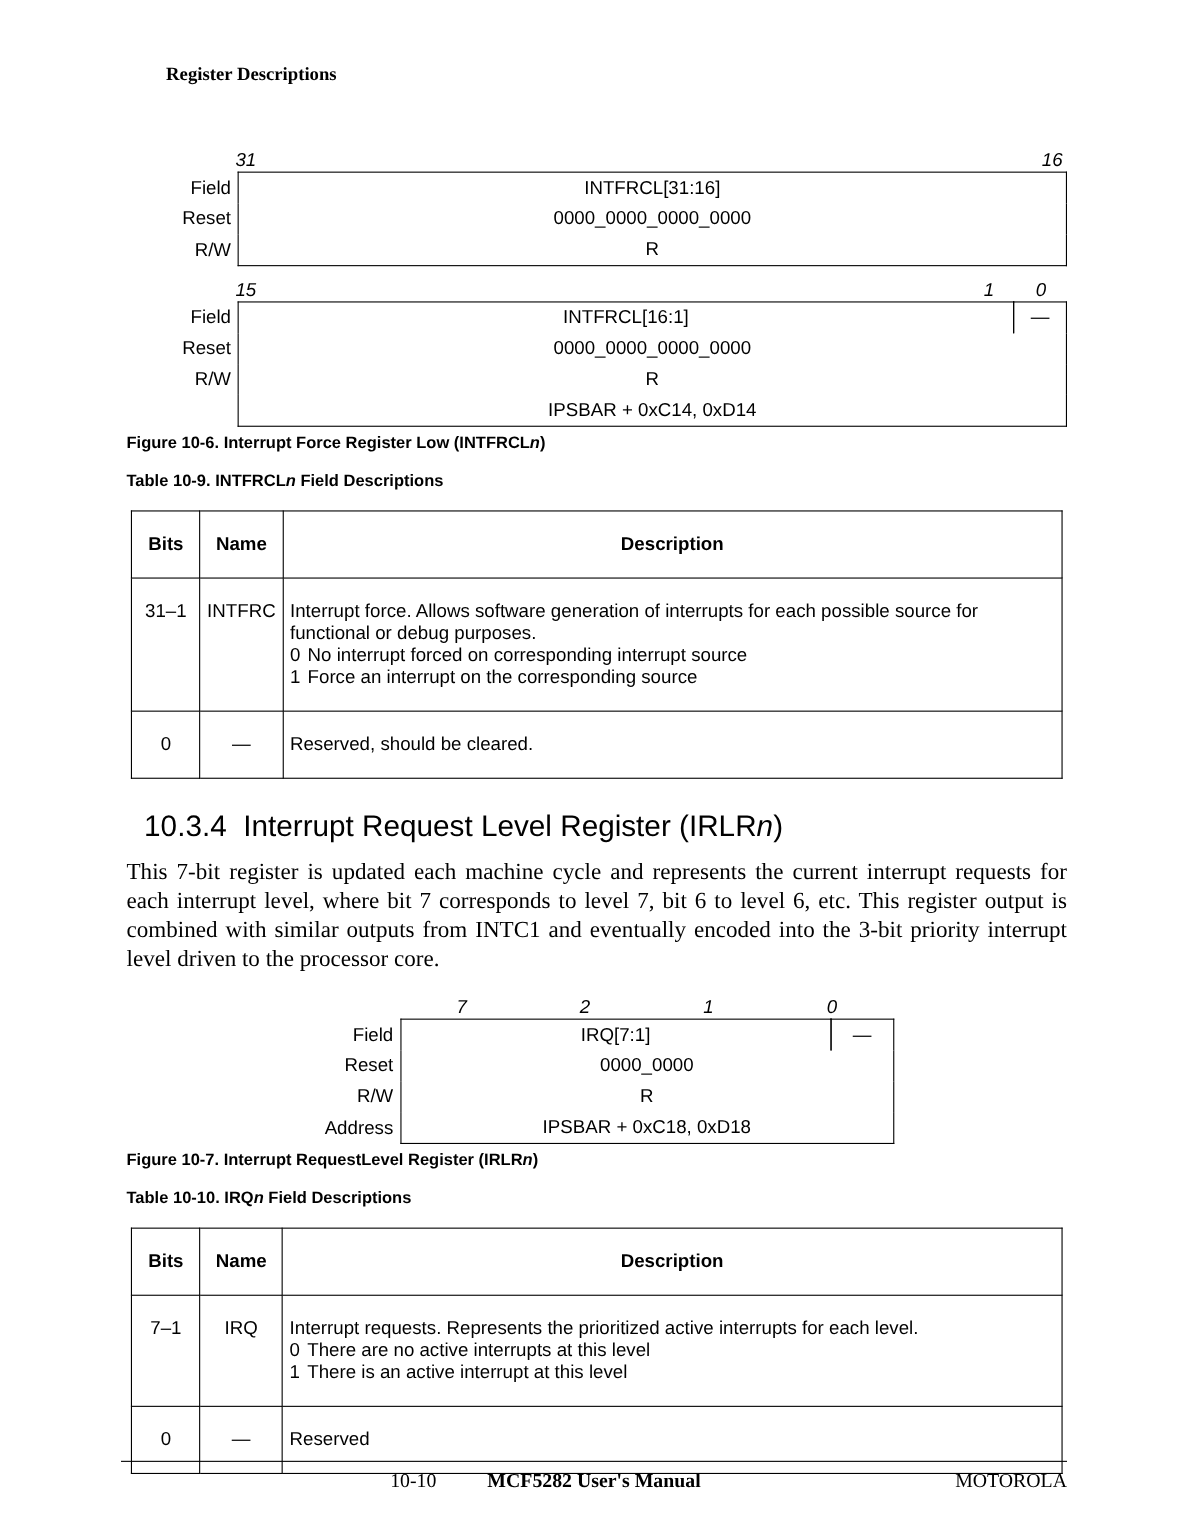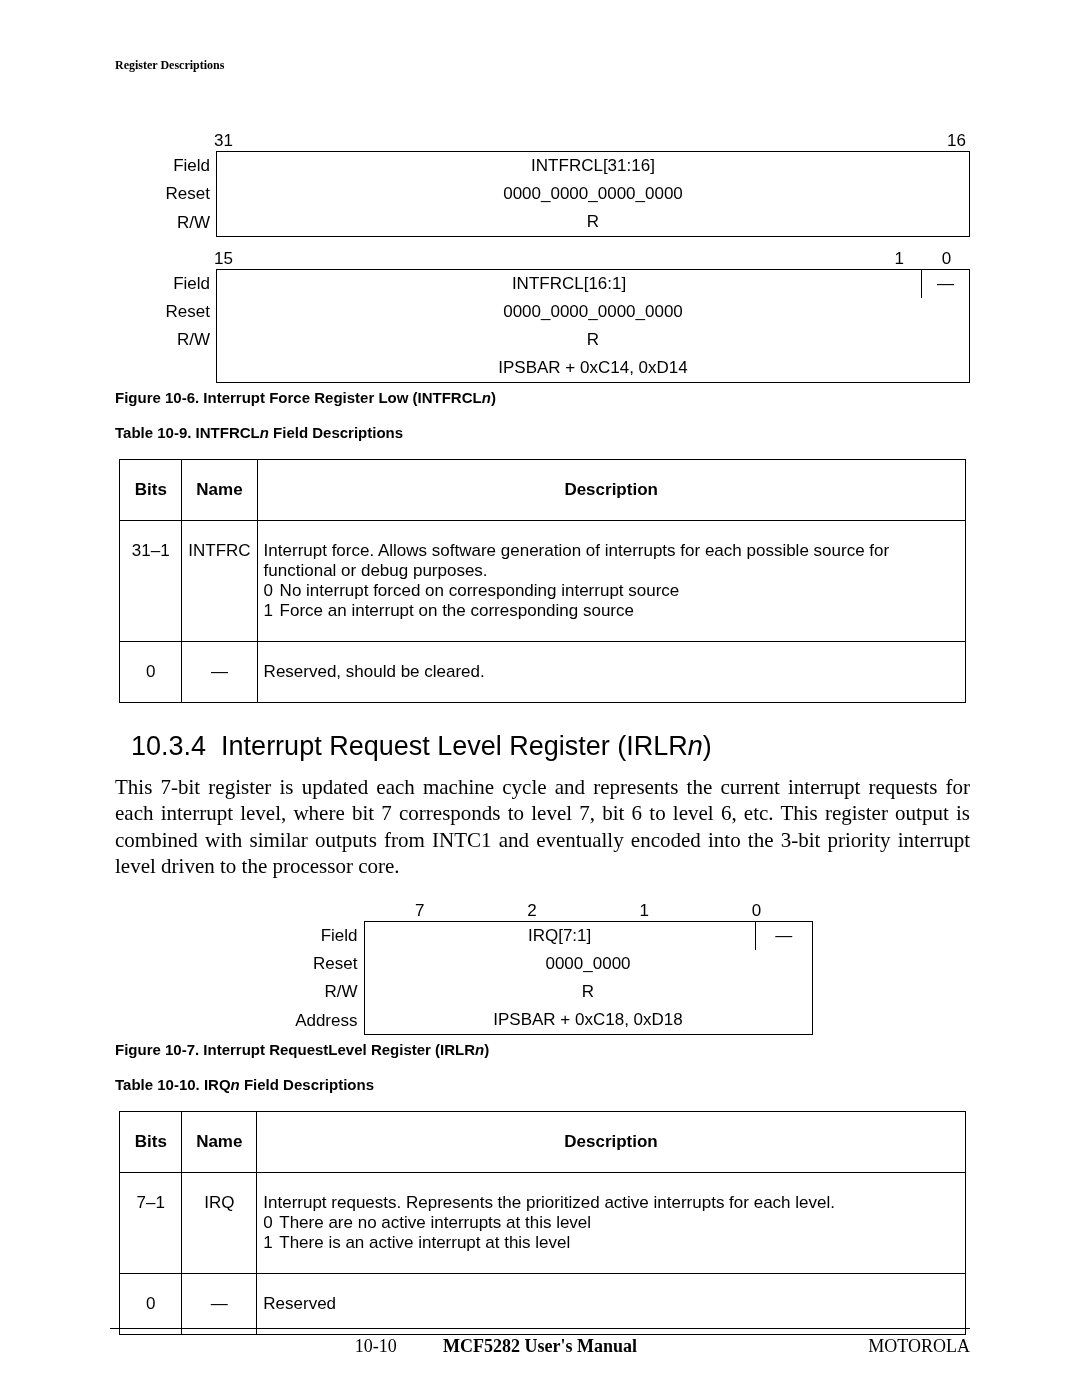--- a/index.html
+++ b/index.html
@@ -10,34 +10,36 @@
     color: #000;
     width: 1080px;
     height: 1397px;
     box-sizing: border-box;
     position: relative;
   }
   .page {
     padding: 58px 110px 0 115px;
   }
   .header-left {
-    font-size: 12px;
+    font-size: 17px;
     font-weight: bold;
     margin-bottom: 58px;
+    margin-left: 36px;
   }
 
   
   .reg-wrap {
     font-family: Arial, Helvetica, sans-serif;
     font-size: 17px;
     margin: 0 0 4px 0;
   }
   .reg-wrap .bitrow {
     display: flex;
     padding-left: 75px; 
+    font-style: italic;
   }
   .reg-wrap .bitrow span {
     flex: 1;
     text-align: center;
   }
   .reg-wrap .bitrow .brt { text-align: right; padding-right: 4px; }
   .reg-wrap .bitrow .blt { text-align: left;  padding-left: 4px; }
 
   .reg-wrap .row {
     display: flex;

